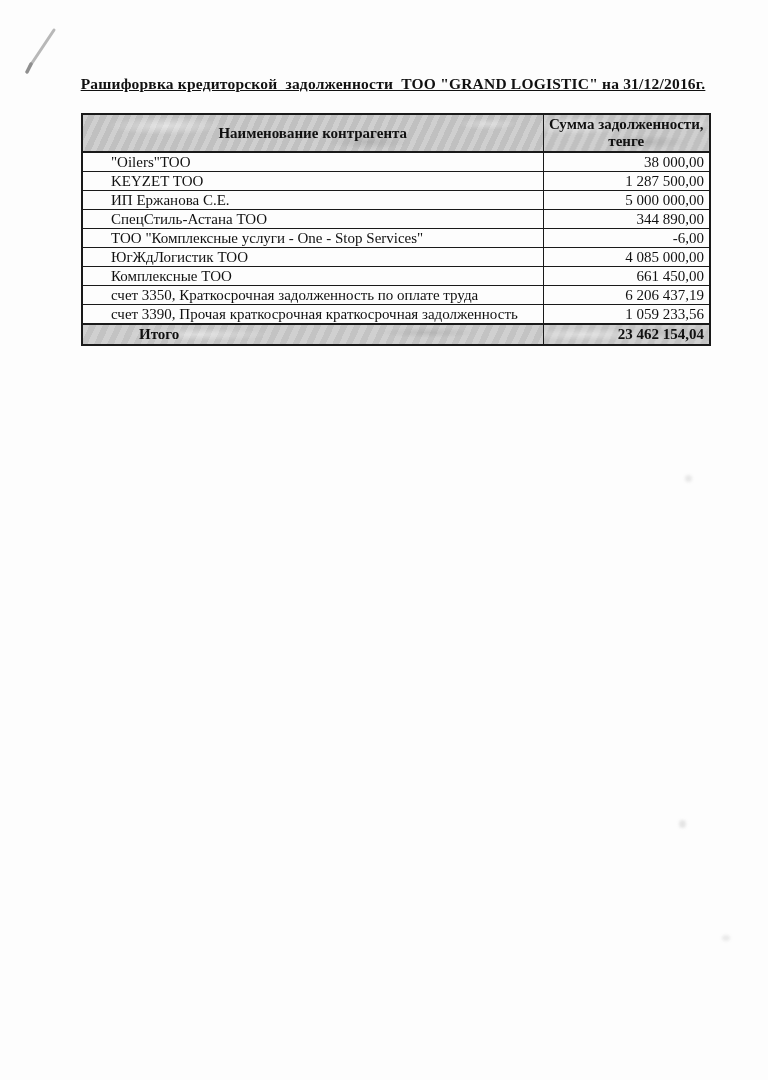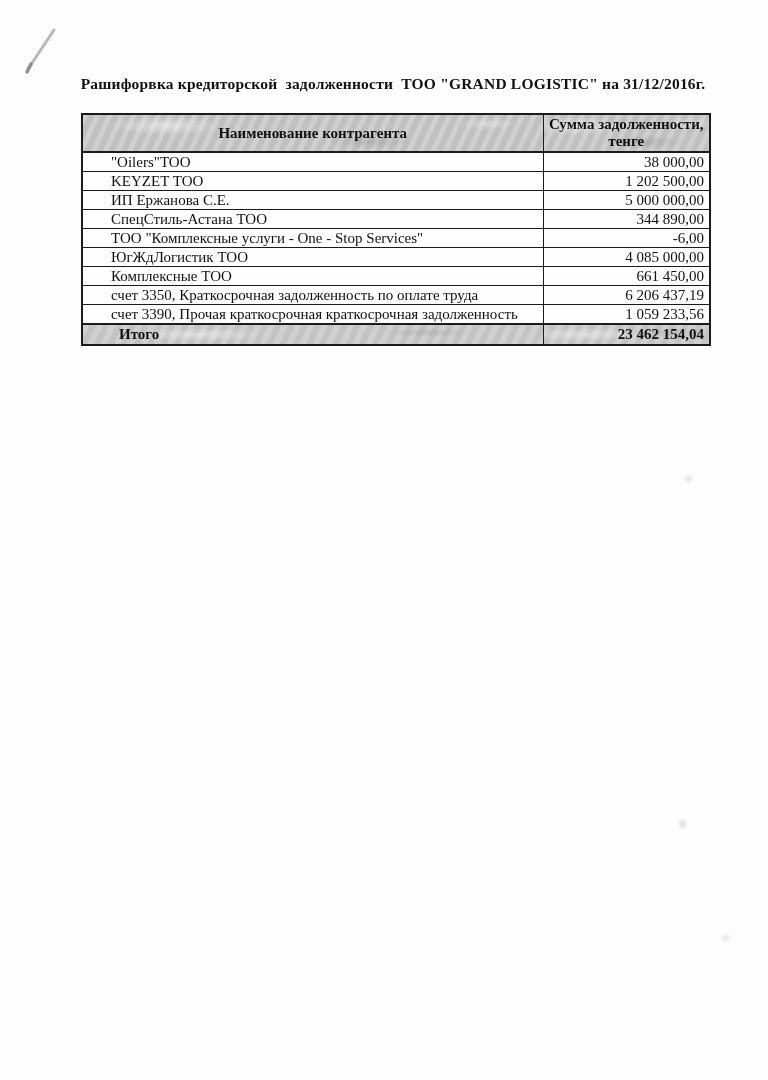--- a/index.html
+++ b/index.html
@@ -27,20 +27,21 @@
   
   .title{
     position:absolute;
     left:79px; top:75px; width:628px;
     text-align:center;
     font-weight:bold;
     font-size:15.5px;
     letter-spacing:0.2px;
     white-space:pre;
     color:var(--text);
+    text-decoration:underline;
   }
 
   
   table.creditors{
     position:absolute;
     left:81px; top:113px;
     width:628px;
     border-collapse:collapse;
     table-layout:fixed;
     font-size:15px;
@@ -72,21 +73,21 @@
   tfoot td{
     height:20px;line-height:19px;
     font-weight:bold;
     border-top:2px solid var(--border);
     background-color:var(--total-fill);
     background-image:
       radial-gradient(ellipse 110px 10px at 25% 50%, rgba(255,255,255,.4), transparent 65%),
       radial-gradient(ellipse 80px 9px at 75% 40%, rgba(110,110,110,.18), transparent 60%),
       repeating-linear-gradient(115deg, rgba(255,255,255,.10) 0 6px, rgba(0,0,0,.04) 6px 12px);
   }
-  tfoot td.name{padding-left:36px;}
+  tfoot td.name{padding-left:56px;}
 
   
   .speck{position:absolute;border-radius:50%;background:#9a9a9a;filter:blur(1.5px);}
   .speck.s1{left:685px;top:475px;width:7px;height:7px;opacity:.22;}
   .speck.s2{left:679px;top:820px;width:7px;height:8px;opacity:.25;}
   .speck.s3{left:722px;top:935px;width:8px;height:6px;opacity:.20;}
 </style>
 </head>
 <body>
 
@@ -111,21 +112,21 @@
 тенге</th>
       </tr>
     </thead>
     <tbody>
       <tr>
         <td class="name">"Oilers"ТОО</td>
         <td class="amt">38 000,00</td>
       </tr>
       <tr>
         <td class="name">KEYZET ТОО</td>
-        <td class="amt">1 202 500,00</td>
+        <td class="amt">1 287 500,00</td>
       </tr>
       <tr>
         <td class="name">ИП Ержанова С.Е.</td>
         <td class="amt">5 000 000,00</td>
       </tr>
       <tr>
         <td class="name">СпецСтиль-Астана ТОО</td>
         <td class="amt">344 890,00</td>
       </tr>
       <tr>

